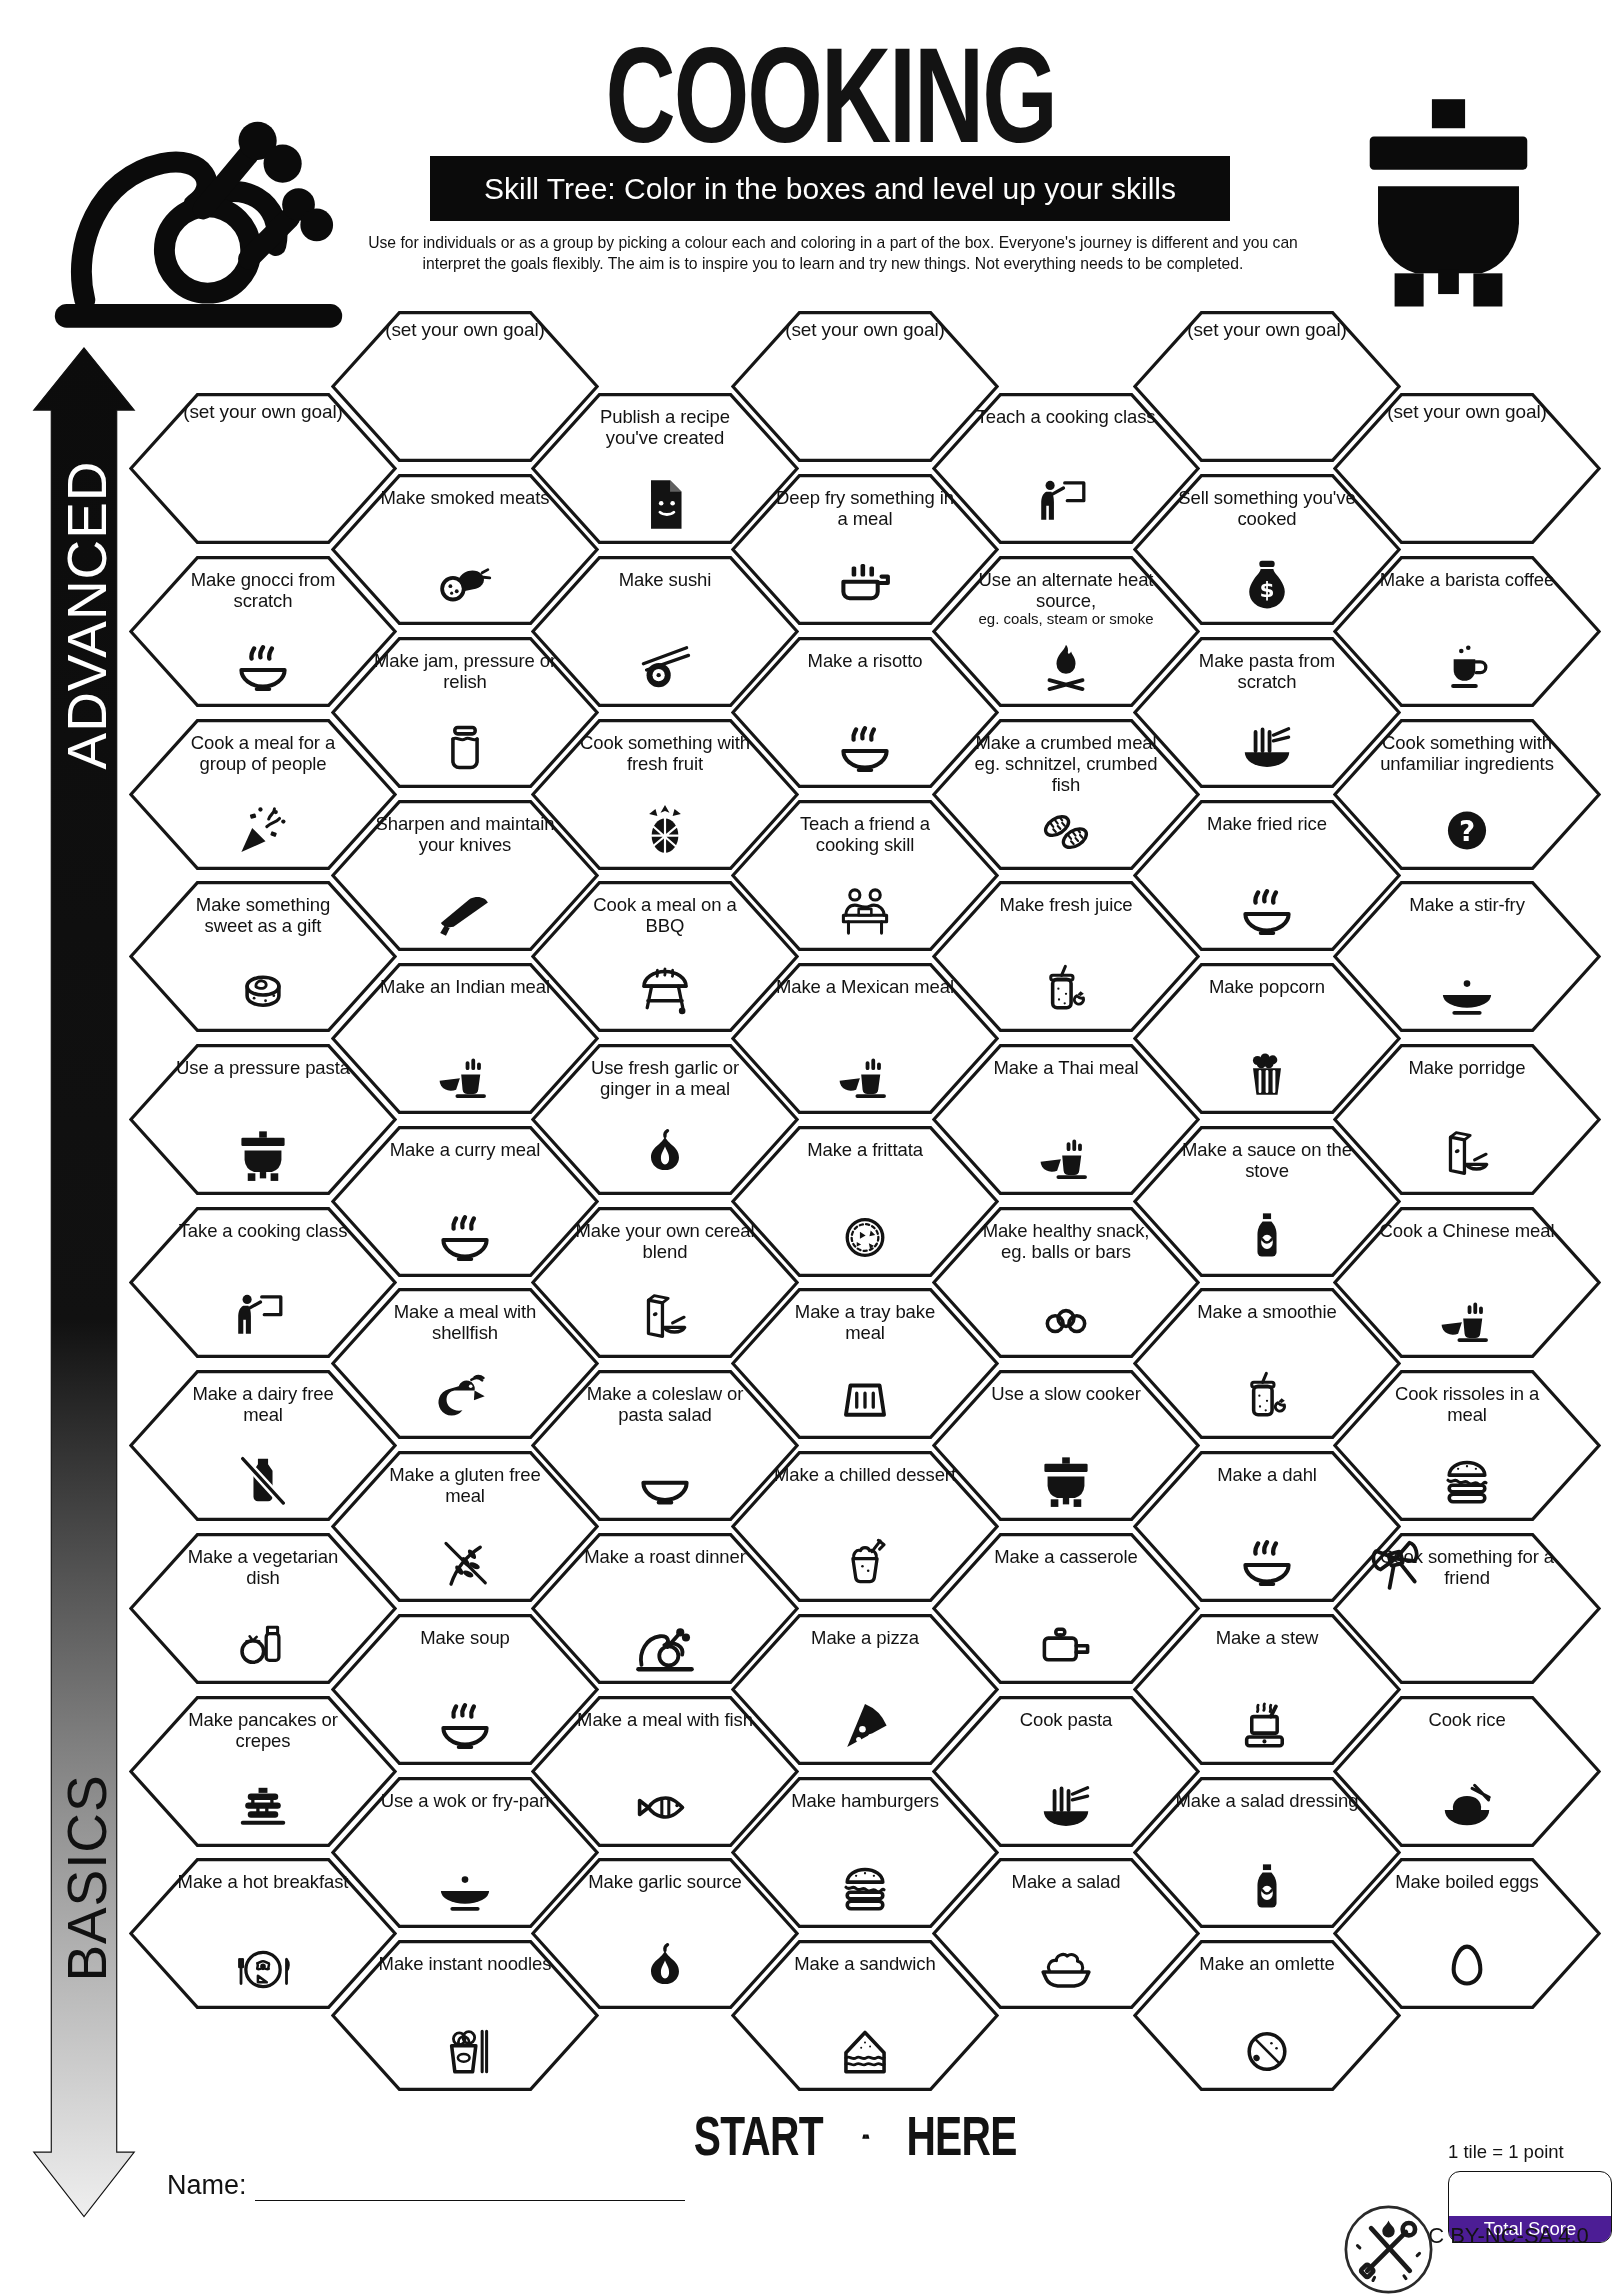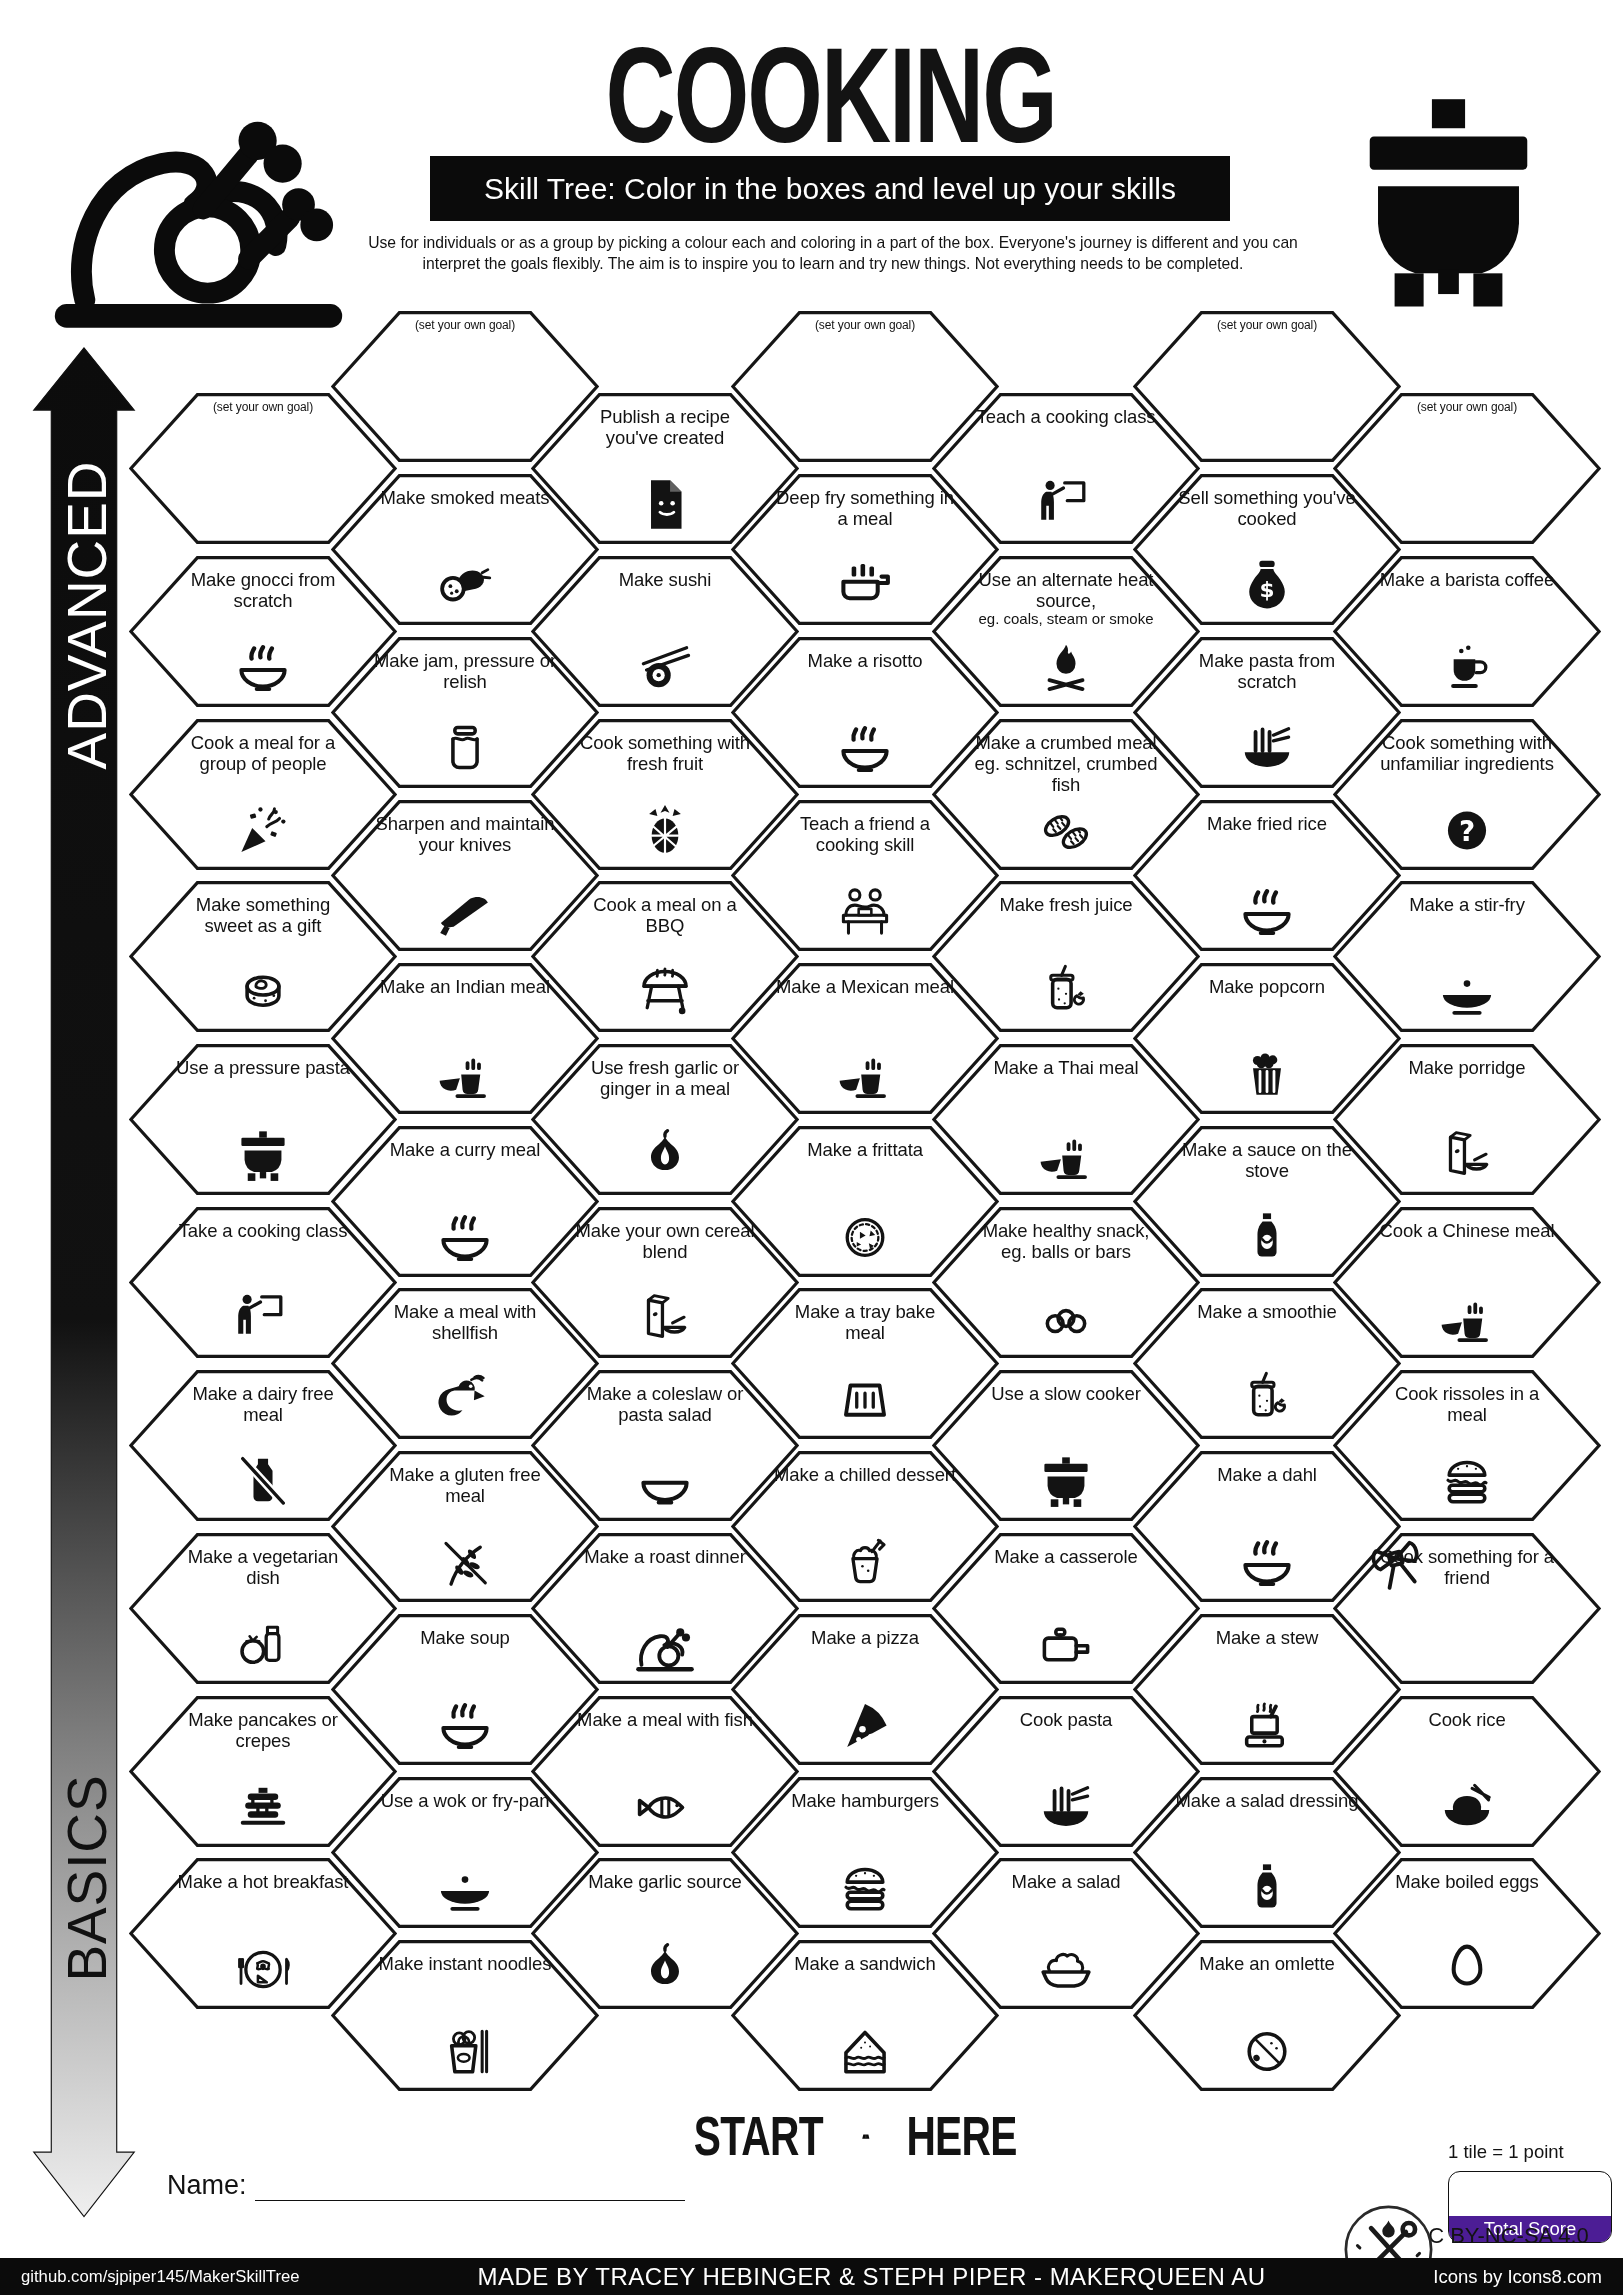--- a/index.html
+++ b/index.html
@@ -21,21 +21,21 @@
   #arrow{position:absolute;left:31px;top:341px;}
   .axis-label{position:absolute;font-size:55px;letter-spacing:0.9px;white-space:nowrap;transform:rotate(-90deg);transform-origin:center;}
   #advanced-label{color:#fff;left:-100px;top:585px;width:370px;height:60px;text-align:center;}
   #basics-label{color:#111;left:-54px;top:1848px;width:278px;height:60px;text-align:center;}
 
   
   .hex{position:absolute;width:268px;height:153px;}
   .hex .hx{position:absolute;left:0;top:0;width:268px;height:153px;}
   .hex .content{position:absolute;left:0;top:0;width:268px;height:153px;display:flex;flex-direction:column;align-items:center;text-align:center;}
   .hex .lbl{margin-top:14px;font-size:18.5px;line-height:1.14;max-width:185px;letter-spacing:-0.1px;}
-  .hex.goal .lbl{margin-top:9.3px;font-size:12px;}
+  .hex.goal .lbl{margin-top:9.3px;font-size:19px;}
   .hex .sub{font-size:15px;line-height:1.1;max-width:194px;}
   .hex .icn{position:absolute;bottom:10.2px;left:50%;transform:translateX(-50%);}
   .hex .icn svg{display:block;width:61px;height:61px;stroke:#131313;fill:none;stroke-width:2.8;stroke-linecap:round;stroke-linejoin:round;}
   .hex .decor{position:absolute;left:22px;top:-6.5px;width:83px;height:72px;transform:rotate(-14deg);}
   .hex .decor svg{width:100%;height:100%;stroke:#131313;fill:none;stroke-width:2.2;stroke-linecap:round;stroke-linejoin:round;}
 
   
   #start-here{position:absolute;left:671px;top:2104px;width:365px;display:flex;align-items:center;justify-content:center;gap:16.7px;}
   #start-here .word{font-size:55px;font-weight:bold;letter-spacing:-0.9px;transform:scaleX(.74);}
   #road{width:99px;height:61px;}
@@ -1391,20 +1391,15 @@
         <path d="M13 35L33 15"></path>
           <path d="M15 13l20 22"></path>
         <circle cx="34.5" cy="13.5" r="3.2"></circle>
           <rect x="10.5" y="32.5" width="5" height="5" rx="1" transform="rotate(45 13 35)"></rect>
         <path d="M24 9c-.8 2.4-3.2 3.2-3.2 5.6a3.2 3.2 0 0 0 6.4 0C27.2 12.2 24.8 11.4 24 9z" fill="#1a1a1a" stroke="none"></path>
         <path d="M8 22l1.2 1.2M40 26l-1.2 1.2M16 40l.8-1.6M33 39l-1-1.4" stroke-width="1.6"></path>
       </g>
     </svg>
   </div>
 
-  <div id="footer">
-    <div class="fl">github.com/sjpiper145/MakerSkillTree</div>
-    <div class="fc">MADE BY TRACEY HEBINGER &amp; STEPH PIPER  -  MAKERQUEEN AU</div>
-    <div class="fr">Icons by Icons8.com</div>
-  </div>
 
 </div>
 
 
 </body></html>

